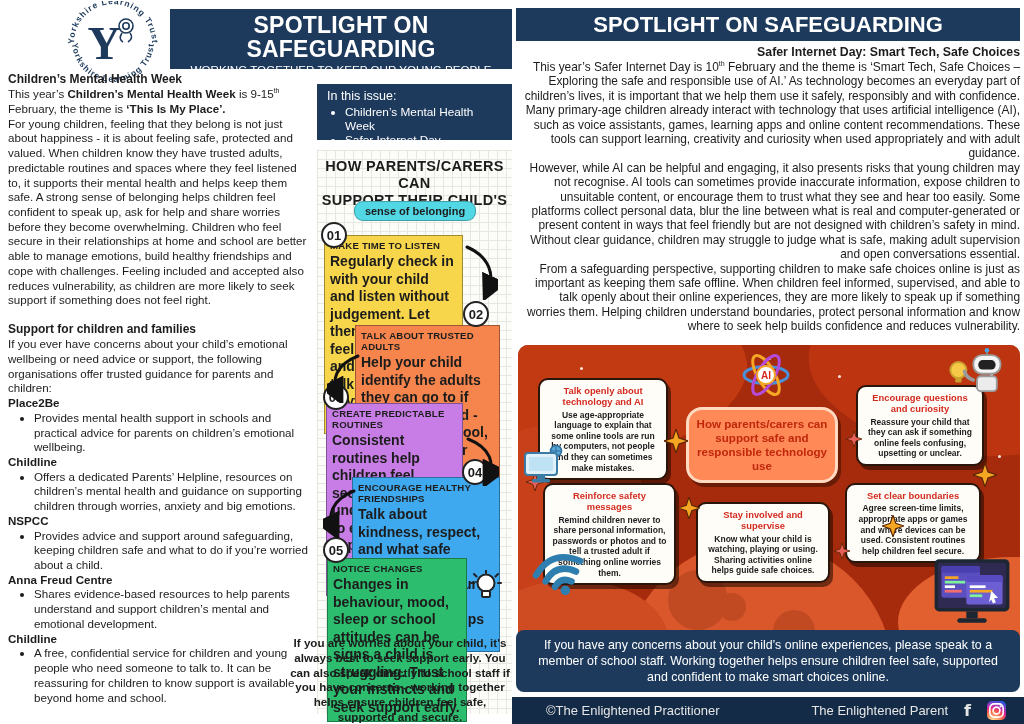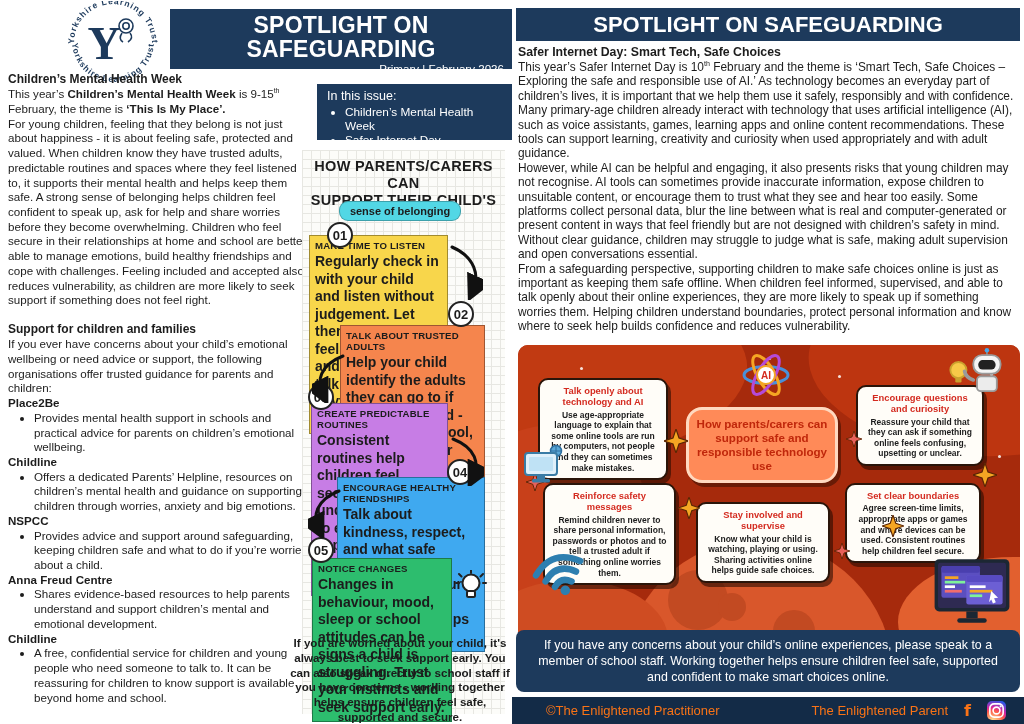--- a/index.html
+++ b/index.html
@@ -23,52 +23,52 @@
   ul.orglist{margin:0 0 0 0;padding-left:26px;}
   ul.orglist li{margin:0;}
 
   
   .issue-box{position:absolute;left:317px;top:84px;width:195px;height:56px;background:#1d3a5c;
              color:#fff;box-sizing:border-box;padding:5px 6px 0 10px;}
   .issue-box .t{font-size:12.5px;}
   .issue-box ul{margin:2px 0 0 0;padding-left:18px;font-size:11.8px;}
 
   
-  .mini-info{position:absolute;left:302px;top:150px;width:195px;height:564px;
+  .mini-info{position:absolute;left:317px;top:150px;width:195px;height:564px;
      background-color:#fcfcf9;
      background-image:linear-gradient(#e7e7e2 1px,transparent 1px),linear-gradient(90deg,#e7e7e2 1px,transparent 1px);
-     background-size:9px 9px;padding-left:8px;}
+     background-size:9px 9px;}
   .mi-title{position:absolute;top:8px;left:0;width:100%;text-align:center;font-weight:800;
             font-size:14.5px;line-height:1.18;letter-spacing:.3px;}
   .mi-pill{position:absolute;left:37px;top:51px;width:120px;background:#52d7e5;border-radius:9px;
            text-align:center;font-weight:bold;font-size:11px;padding:3px 0;border:1px solid rgba(0,0,0,.25);}
   .mi-step{position:absolute;border-radius:0;border:1px solid rgba(0,0,0,.35);
            box-sizing:border-box;padding:4px 5px 5px 5px;}
   .mi-step .st{font-weight:800;font-size:9.6px;letter-spacing:.2px;margin-bottom:2px;}
   .mi-step .sx{font-size:14px;line-height:1.25;font-weight:700;}
   .s1{left:7px;top:85px;width:139px;background:#f8d64b;}
   .s2{left:38px;top:175px;width:145px;background:#f5854d;}
   .s3{left:9px;top:253px;width:137px;background:#c77de5;}
   .s4{left:35px;top:327px;width:148px;background:#3fa9f0;}
   .s5{left:10px;top:408px;width:140px;background:#2dbd6e;}
   .mi-num{position:absolute;width:26px;height:26px;background:#fff;border:2px solid #222;border-radius:50%;
           text-align:center;line-height:24px;font-weight:800;font-size:13px;box-sizing:border-box;}
-  .n1{left:4px;top:72px;margin-left:21px;} .n2{left:146px;top:151px;} .n3{left:6px;top:234px;}
+  .n1{left:4px;top:72px;} .n2{left:146px;top:151px;} .n3{left:6px;top:234px;}
   .n4{left:145px;top:309px;} .n5{left:6px;top:387px;}
   .mi-arrow{position:absolute;}
   .a1{left:147px;top:94px;} .a2{left:10px;top:203px;} .a3{left:148px;top:286px;} .a4{left:6px;top:338px;}
   .mi-bulb{position:absolute;left:152px;top:420px;}
 
   .worried{position:absolute;left:288px;top:636px;width:224px;text-align:center;
            font-weight:bold;font-size:11.6px;line-height:1.28;}
 
   
   .hdr-right{position:absolute;left:516px;top:8px;width:504px;height:33px;background:#1d3a5c;
              color:#fff;text-align:center;font-size:22px;font-weight:bold;line-height:33px;}
-  .right-art{position:absolute;left:518px;top:45px;width:502px;text-align:left;
+  .right-art{position:absolute;left:518px;top:45px;width:502px;text-align:right;
              font-size:11.9px;line-height:1.21;}
   .right-art .h{font-size:12.3px;}
 
   
   .tech{position:absolute;left:518px;top:345px;width:502px;height:328px;background:#a62a0c;
         border-radius:10px;overflow:hidden;}
   .dec{position:absolute;border-radius:50%;}
   .tech .card{position:absolute;background:#fffdf8;border:2px solid #2a150a;border-radius:10px;
         box-shadow:3px 4px 0 rgba(30,8,0,.55);box-sizing:border-box;padding:5px 6px;text-align:center;}
   .tech .card .ct{color:#d42b20;font-weight:800;font-size:9.4px;line-height:1.2;margin-bottom:2px;}
@@ -82,21 +82,21 @@
         border:3px solid #ffd9c0;border-radius:16px;box-sizing:border-box;padding:7px 5px;
         text-align:center;color:#c0270b;font-weight:800;font-size:11.6px;line-height:1.2;
         box-shadow:3px 4px 0 rgba(30,8,0,.45);}
   .spark{position:absolute;}
   .wdot{position:absolute;width:3px;height:3px;background:rgba(255,255,255,.85);border-radius:50%;}
 
   .online-note{position:absolute;left:516px;top:630px;width:504px;height:62px;background:#1d3a5c;
         border-radius:8px;color:#fff;box-sizing:border-box;display:flex;align-items:center;
         text-align:center;font-size:12.4px;line-height:1.3;padding:0 14px;}
   .footer{position:absolute;left:512px;top:697px;width:512px;height:27px;background:#132b47;
-        color:#f97316;display:flex;align-items:center;box-sizing:border-box;padding:0 18px 0 34px;}
+        color:#e5e5e5;display:flex;align-items:center;box-sizing:border-box;padding:0 18px 0 34px;}
   .footer .fl{font-size:13px;}
   .footer .fr{margin-left:auto;display:flex;align-items:center;gap:16px;font-size:13px;}
   .fb{font-weight:bold;font-size:16px;font-family:"DejaVu Sans",sans-serif;}
   .ig{width:19px;height:19px;border-radius:5px;
       background:radial-gradient(circle at 30% 110%,#fdf497 0%,#fd5949 45%,#d6249f 60%,#285AEB 90%);}
 </style>
 </head>
 <body>
 
 <div id="page">
@@ -123,20 +123,21 @@
     <text x="52" y="58" font-family="Liberation Serif, serif" font-weight="bold" font-size="46" fill="#1d3a5c" text-anchor="middle">Y</text>
     <g stroke="#1d3a5c" fill="none" stroke-width="1.6">
       <circle cx="74" cy="25" r="7"></circle>
         <circle cx="74" cy="25" r="3.2"></circle>
       <path d="M70,32 Q66,38 71,41 M78,32 Q82,37 76,41"></path>
     </g>
   </svg>
 
   <div class="hdr-left">
     <div class="t">SPOTLIGHT ON SAFEGUARDING</div>
+    <div class="s">WORKING TOGETHER TO KEEP OUR YOUNG PEOPLE SAFE</div>
     <div class="e">Primary | February 2026</div>
   </div>
 
   <div class="left-col">
     <div class="h">Children’s Mental Health Week</div>
     <div><span>This year’s </span><b>Children’s Mental Health Week</b><span> is 9-15</span><sup>th</sup><span> February, the theme is </span><b>‘This Is My Place’.</b></div>
     <div>For young children, feeling that they belong is not just about happiness - it is about feeling safe, protected and valued. When children know they have trusted adults, predictable routines and spaces where they feel listened to, it supports their mental health and helps keep them safe. A strong sense of belonging helps children feel confident to speak up, ask for help and share worries before they become overwhelming. Children who feel secure in their relationships at home and school are better able to manage emotions, build healthy friendships and cope with challenges. Feeling included and accepted also reduces vulnerability, as children are more likely to seek support if something does not feel right.</div>
     <div style="height:14px"></div>
     <div class="h">Support for children and families</div>
     <div>If you ever have concerns about your child’s emotional wellbeing or need advice or support, the following organisations offer trusted guidance for parents and children:</div>

